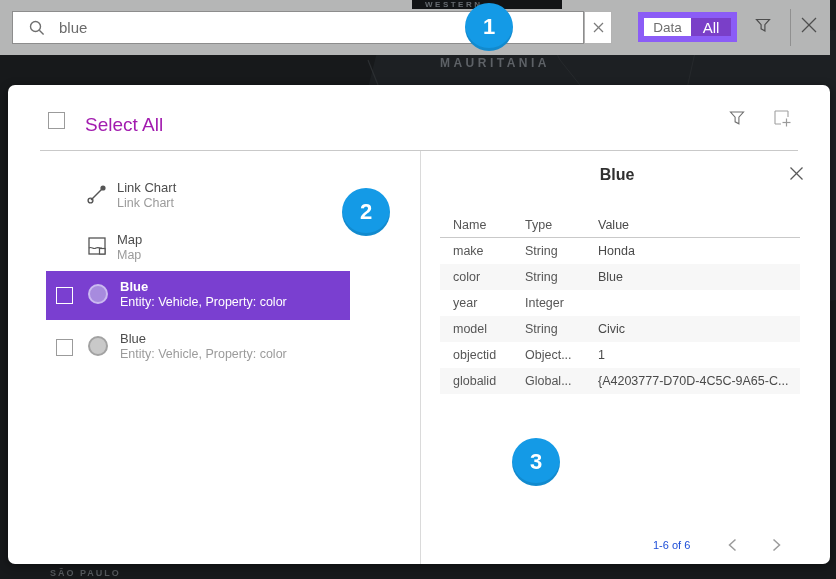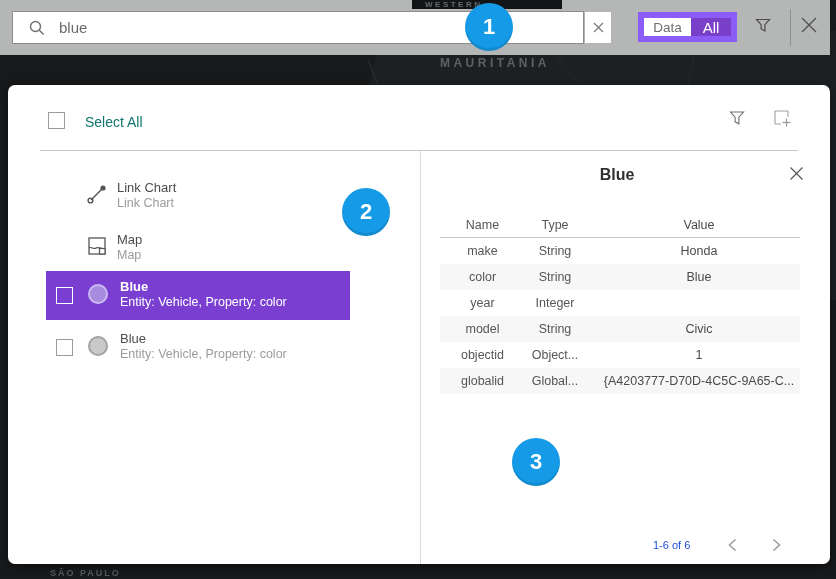--- a/index.html
+++ b/index.html
@@ -28,21 +28,21 @@
   .seg-all { width:40px; background:#7a3fc8; color:#fff; display:flex; align-items:center; justify-content:center; font-size:15px; cursor:pointer; }
   .tb-icon { position:absolute; width:26px; height:26px; display:flex; align-items:center; justify-content:center; cursor:pointer; }
   .tb-funnel { left:750px; top:14px; }
   .tb-close { left:796px; top:14px; }
   .tb-divider { position:absolute; left:790px; top:9px; width:1px; height:37px; background:#909090; }
 
   
   .panel { position:absolute; left:8px; top:85px; width:822px; height:479px; background:#fff; border-radius:7px; box-shadow:0 2px 10px rgba(0,0,0,.45); z-index:3; }
   .cb { position:absolute; width:17px; height:17px; border:1px solid #9b9b9b; background:#fff; cursor:pointer; }
   .select-all-cb { left:40px; top:27px; }
-  .select-all-label { position:absolute; left:77px; top:29px; font-size:14px; color:#0f766e; }
+  .select-all-label { position:absolute; left:77px; top:29px; font-size:19px; color:#a21caf; }
   .panel-icon { position:absolute; width:24px; height:24px; display:flex; align-items:center; justify-content:center; cursor:pointer; }
   .panel-funnel { left:717px; top:23px; }
   .panel-add { left:762px; top:23px; }
   .header-divider { position:absolute; left:32px; top:65px; width:758px; height:1px; background:#c9c9c9; }
   .v-divider { position:absolute; left:412px; top:66px; width:1px; height:413px; background:#dadada; }
 
   
   .item { position:absolute; cursor:pointer; }
   .item-icon { position:absolute; left:0; top:3px; }
   .item-text { position:absolute; left:31px; top:0; white-space:nowrap; }
@@ -59,21 +59,21 @@
   #item-blue-selected .entity-circle { background:#a78bde; border:2px solid #cbbaf0; }
   #item-blue-2 .entity-circle { background:#c9c9c9; border:2px solid #a2a2a2; }
   .entity-text { position:absolute; left:74px; top:8px; white-space:nowrap; }
   #item-blue-selected .item-title { color:#fff; font-weight:bold; }
   #item-blue-selected .item-sub { color:#fff; }
 
   
   .details-title { position:absolute; left:420px; top:81px; width:378px; text-align:center; font-size:16px; font-weight:600; color:#303030; }
   .details-close { position:absolute; left:778px; top:80px; width:20px; height:20px; display:flex; align-items:center; justify-content:center; cursor:pointer; }
   .table { position:absolute; left:432px; top:127px; width:360px; font-size:12.5px; }
-  .trow { display:flex; height:26px; align-items:center;text-align:center; }
+  .trow { display:flex; height:26px; align-items:center; }
   .trow.head { height:26px; color:#6f6f6f; border-bottom:1px solid #c9c9c9; }
   .trow.zebra { background:#f7f7f7; }
   .c-name { width:72px; padding-left:13px; color:#565656; }
   .c-type { width:73px; padding-left:13px; color:#565656; }
   .c-value { flex:1; padding-left:13px; color:#4a4a4a; white-space:nowrap; overflow:hidden; }
   .pagination { position:absolute; left:645px; top:450px; display:flex; align-items:center; }
   .pag-text { font-size:11px; color:#1d4ed8; }
   .pag-btn { width:20px; height:20px; display:flex; align-items:center; justify-content:center; cursor:pointer; }
   .pag-prev { margin-left:32px; }
   .pag-next { margin-left:24px; }

